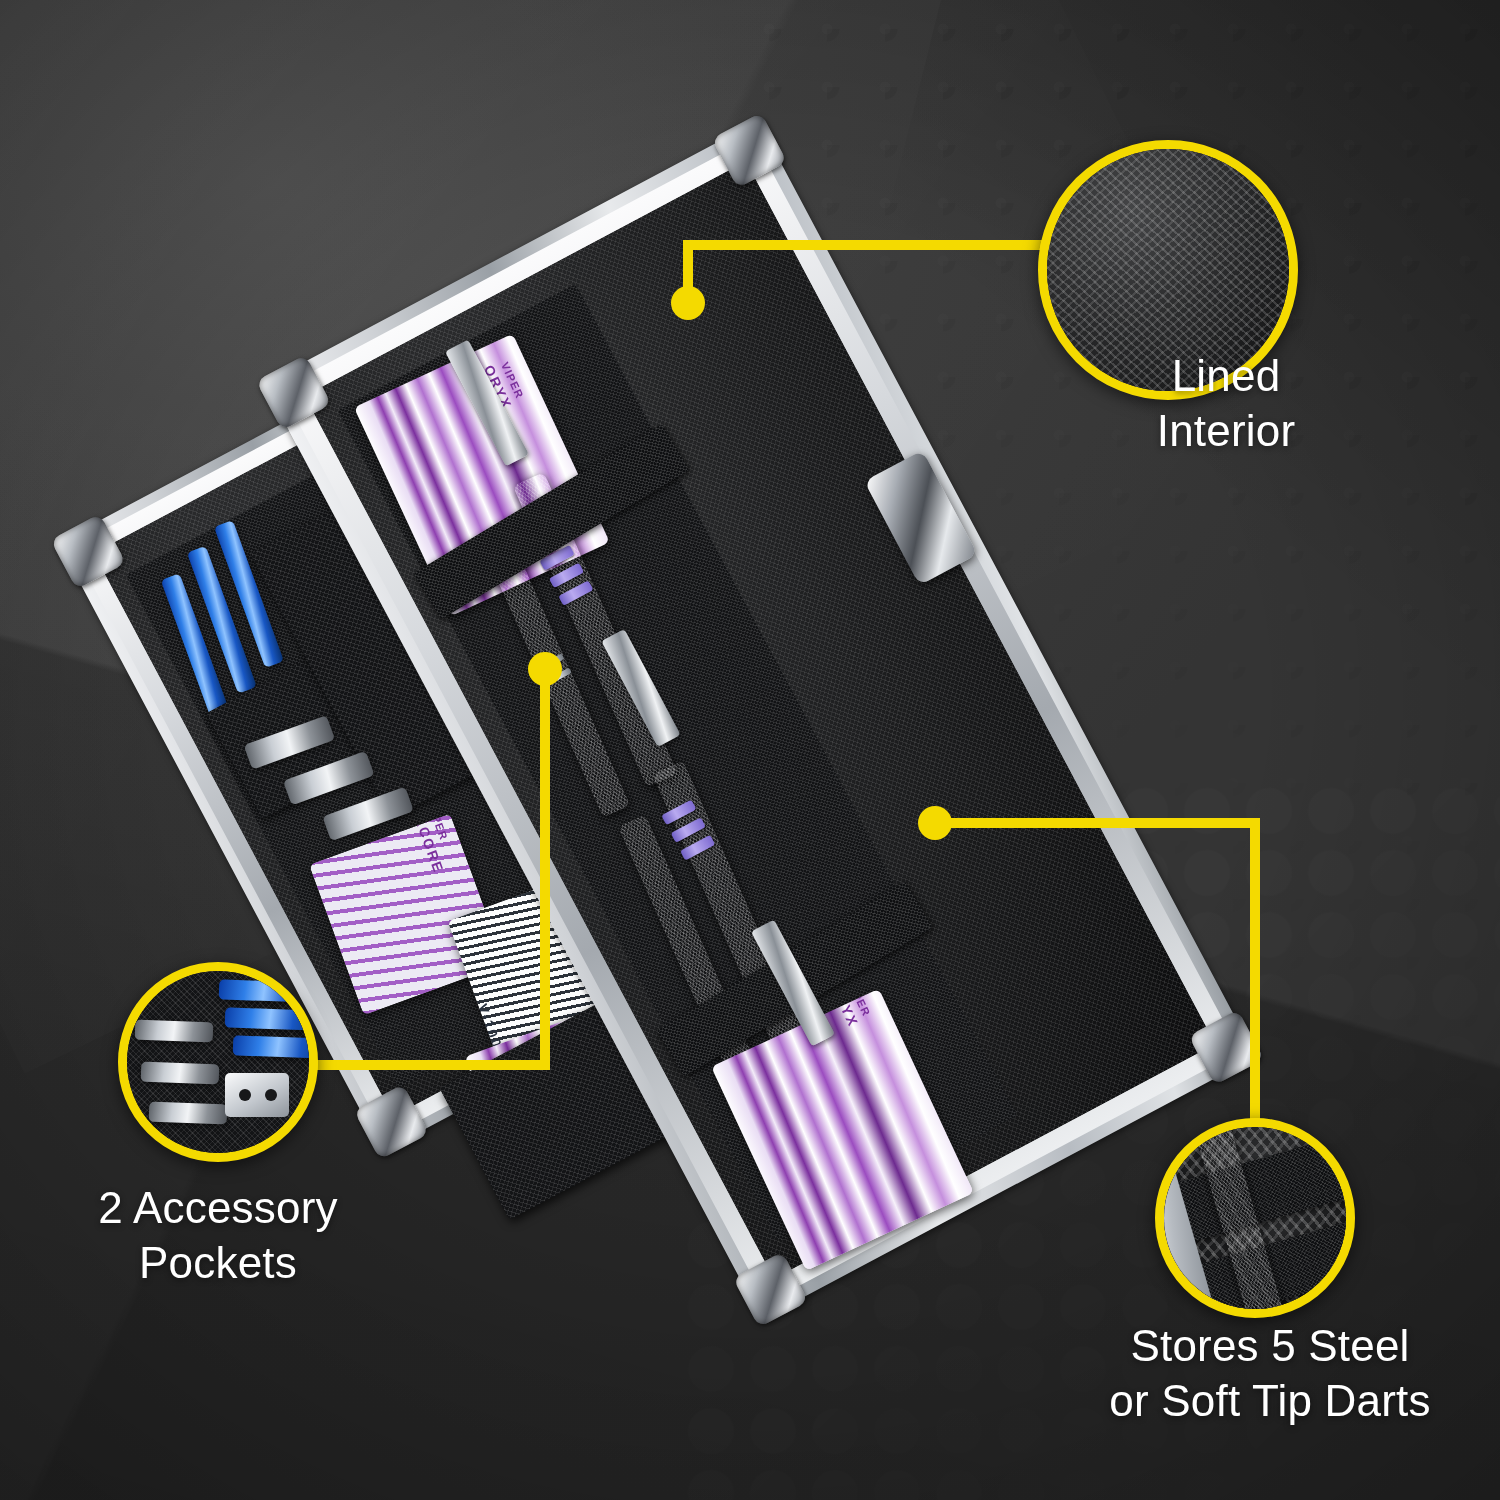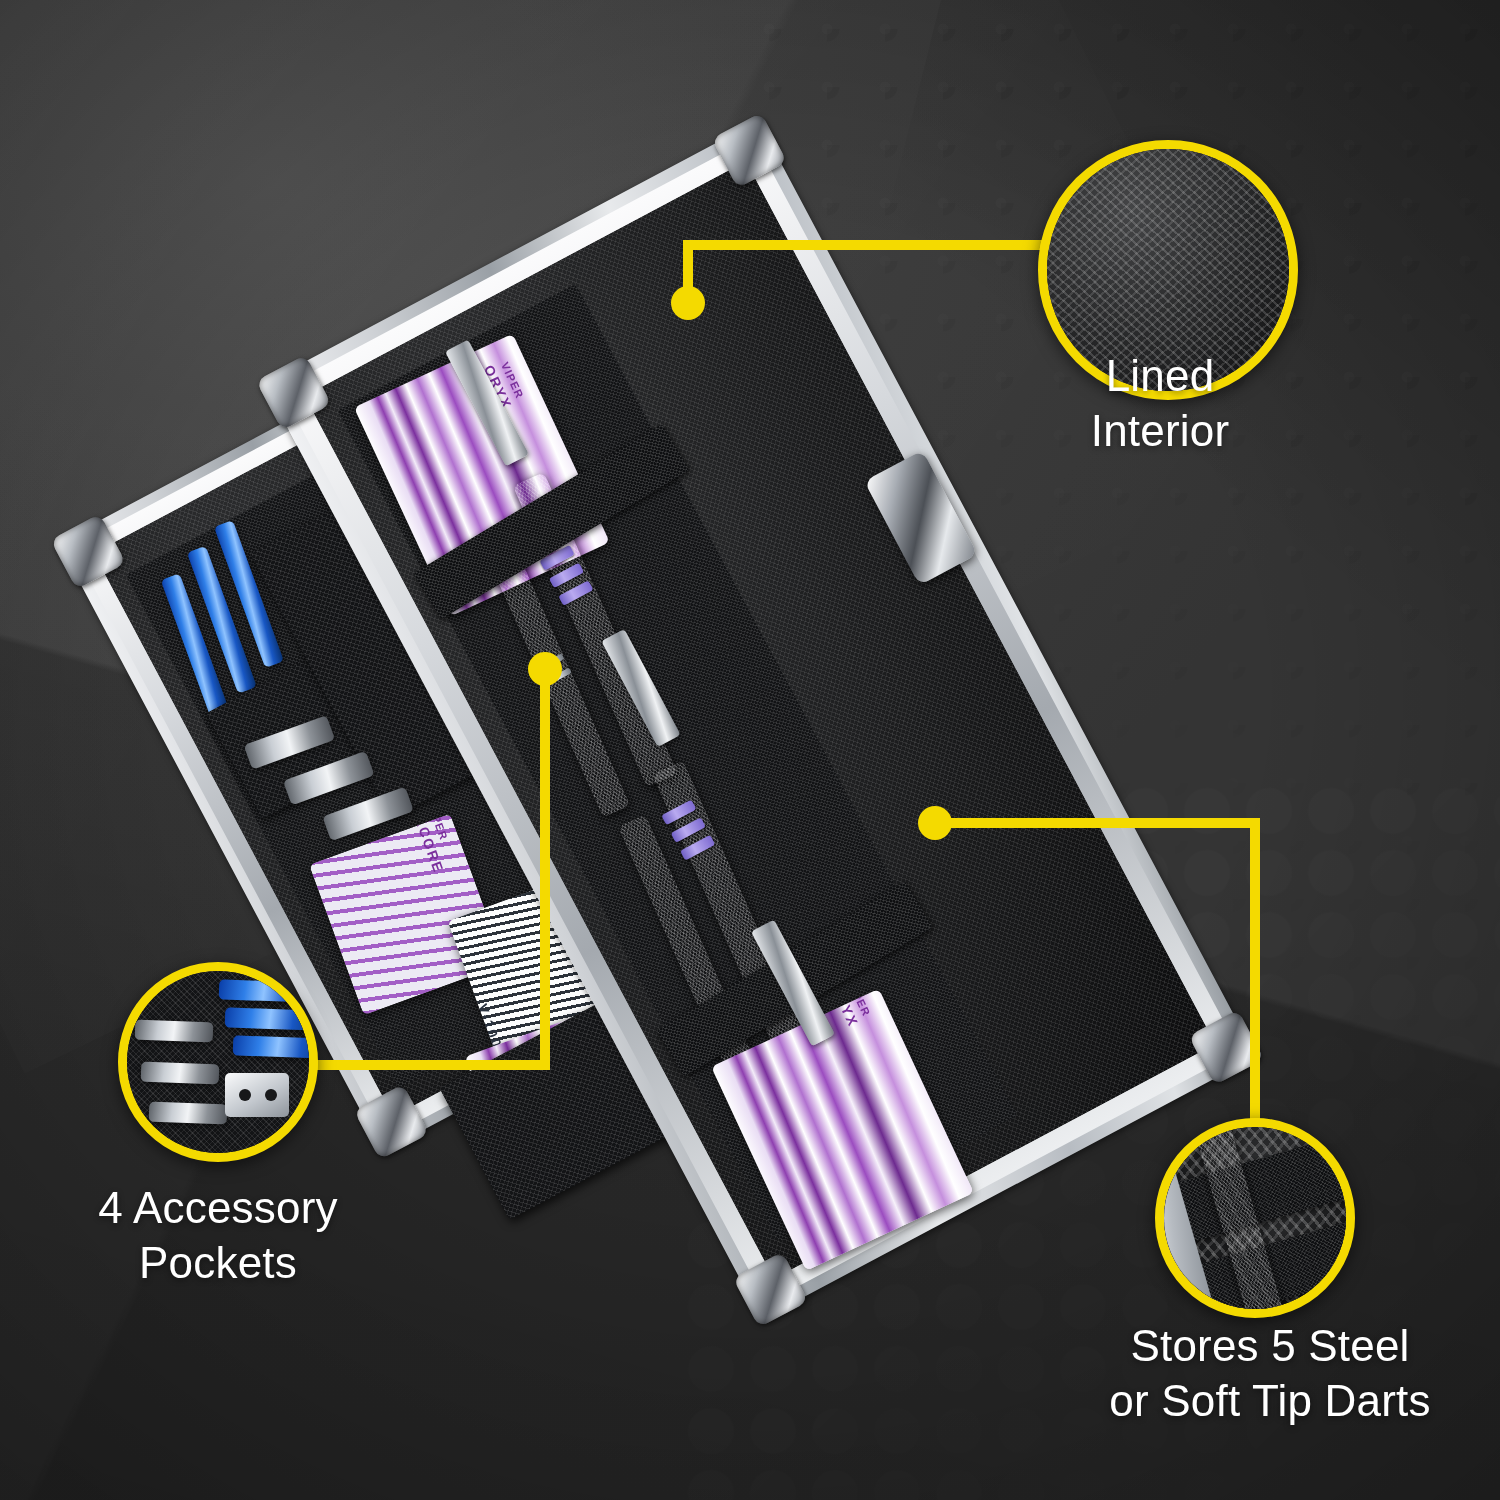--- a/index.html
+++ b/index.html
@@ -333,21 +333,21 @@
 
   <div>
     <div class="cl-dot" style="left:671px; top:286px;"></div>
     <div class="cl-line" style="left:683px; top:240px; width:10px; height:65px;"></div>
     <div class="cl-line" style="left:683px; top:240px; width:395px; height:10px;"></div>
 
     <div class="bubble" style="left:1038px; top:140px; width:260px; height:260px;">
       <div class="bubble-inner tex-carbon"></div>
     </div>
 
-    <div class="cl-label" style="left:970px; top:348px; width:380px;">Lined
+    <div class="cl-label" style="left:1036px; top:348px; width:380px;">Lined
 Interior</div>
   </div>
 
   <div>
     <div class="cl-dot" style="left:528px; top:652px;"></div>
     <div class="cl-line" style="left:540px; top:669px; width:10px; height:400px;"></div>
     <div class="cl-line" style="left:310px; top:1060px; width:240px; height:10px;"></div>
 
     <div class="bubble" style="left:118px; top:962px; width:200px; height:200px;">
       <div class="bubble-inner tex-pocket">
@@ -357,21 +357,21 @@
         <div class="shaft-blue" style="left:92px; top:10px;  width:94px; height:20px; transform:rotate(2deg);"></div>
         <div class="shaft-blue" style="left:98px; top:38px;  width:94px; height:20px; transform:rotate(2deg);"></div>
         <div class="shaft-blue" style="left:106px;top:66px;  width:94px; height:20px; transform:rotate(2deg);"></div>
         <div style="position:absolute; left:98px; top:102px; width:64px; height:44px; border-radius:5px;
                     background:linear-gradient(150deg,#fafbfc,#c3c8ce 55%,#8e949b);"></div>
         <div style="position:absolute; left:112px; top:118px; width:12px; height:12px; border-radius:50%; background:#17181a;"></div>
         <div style="position:absolute; left:138px; top:118px; width:12px; height:12px; border-radius:50%; background:#17181a;"></div>
       </div>
     </div>
 
-    <div class="cl-label" style="left:28px; top:1180px; width:380px;">4 Accessory
+    <div class="cl-label" style="left:28px; top:1180px; width:380px;">2 Accessory
 Pockets</div>
   </div>
 
   <div>
     <div class="cl-dot" style="left:918px; top:806px;"></div>
     <div class="cl-line" style="left:935px; top:818px; width:325px; height:10px;"></div>
     <div class="cl-line" style="left:1250px; top:818px; width:10px; height:305px;"></div>
 
     <div class="bubble" style="left:1155px; top:1118px; width:200px; height:200px;">
       <div class="bubble-inner tex-weave">

